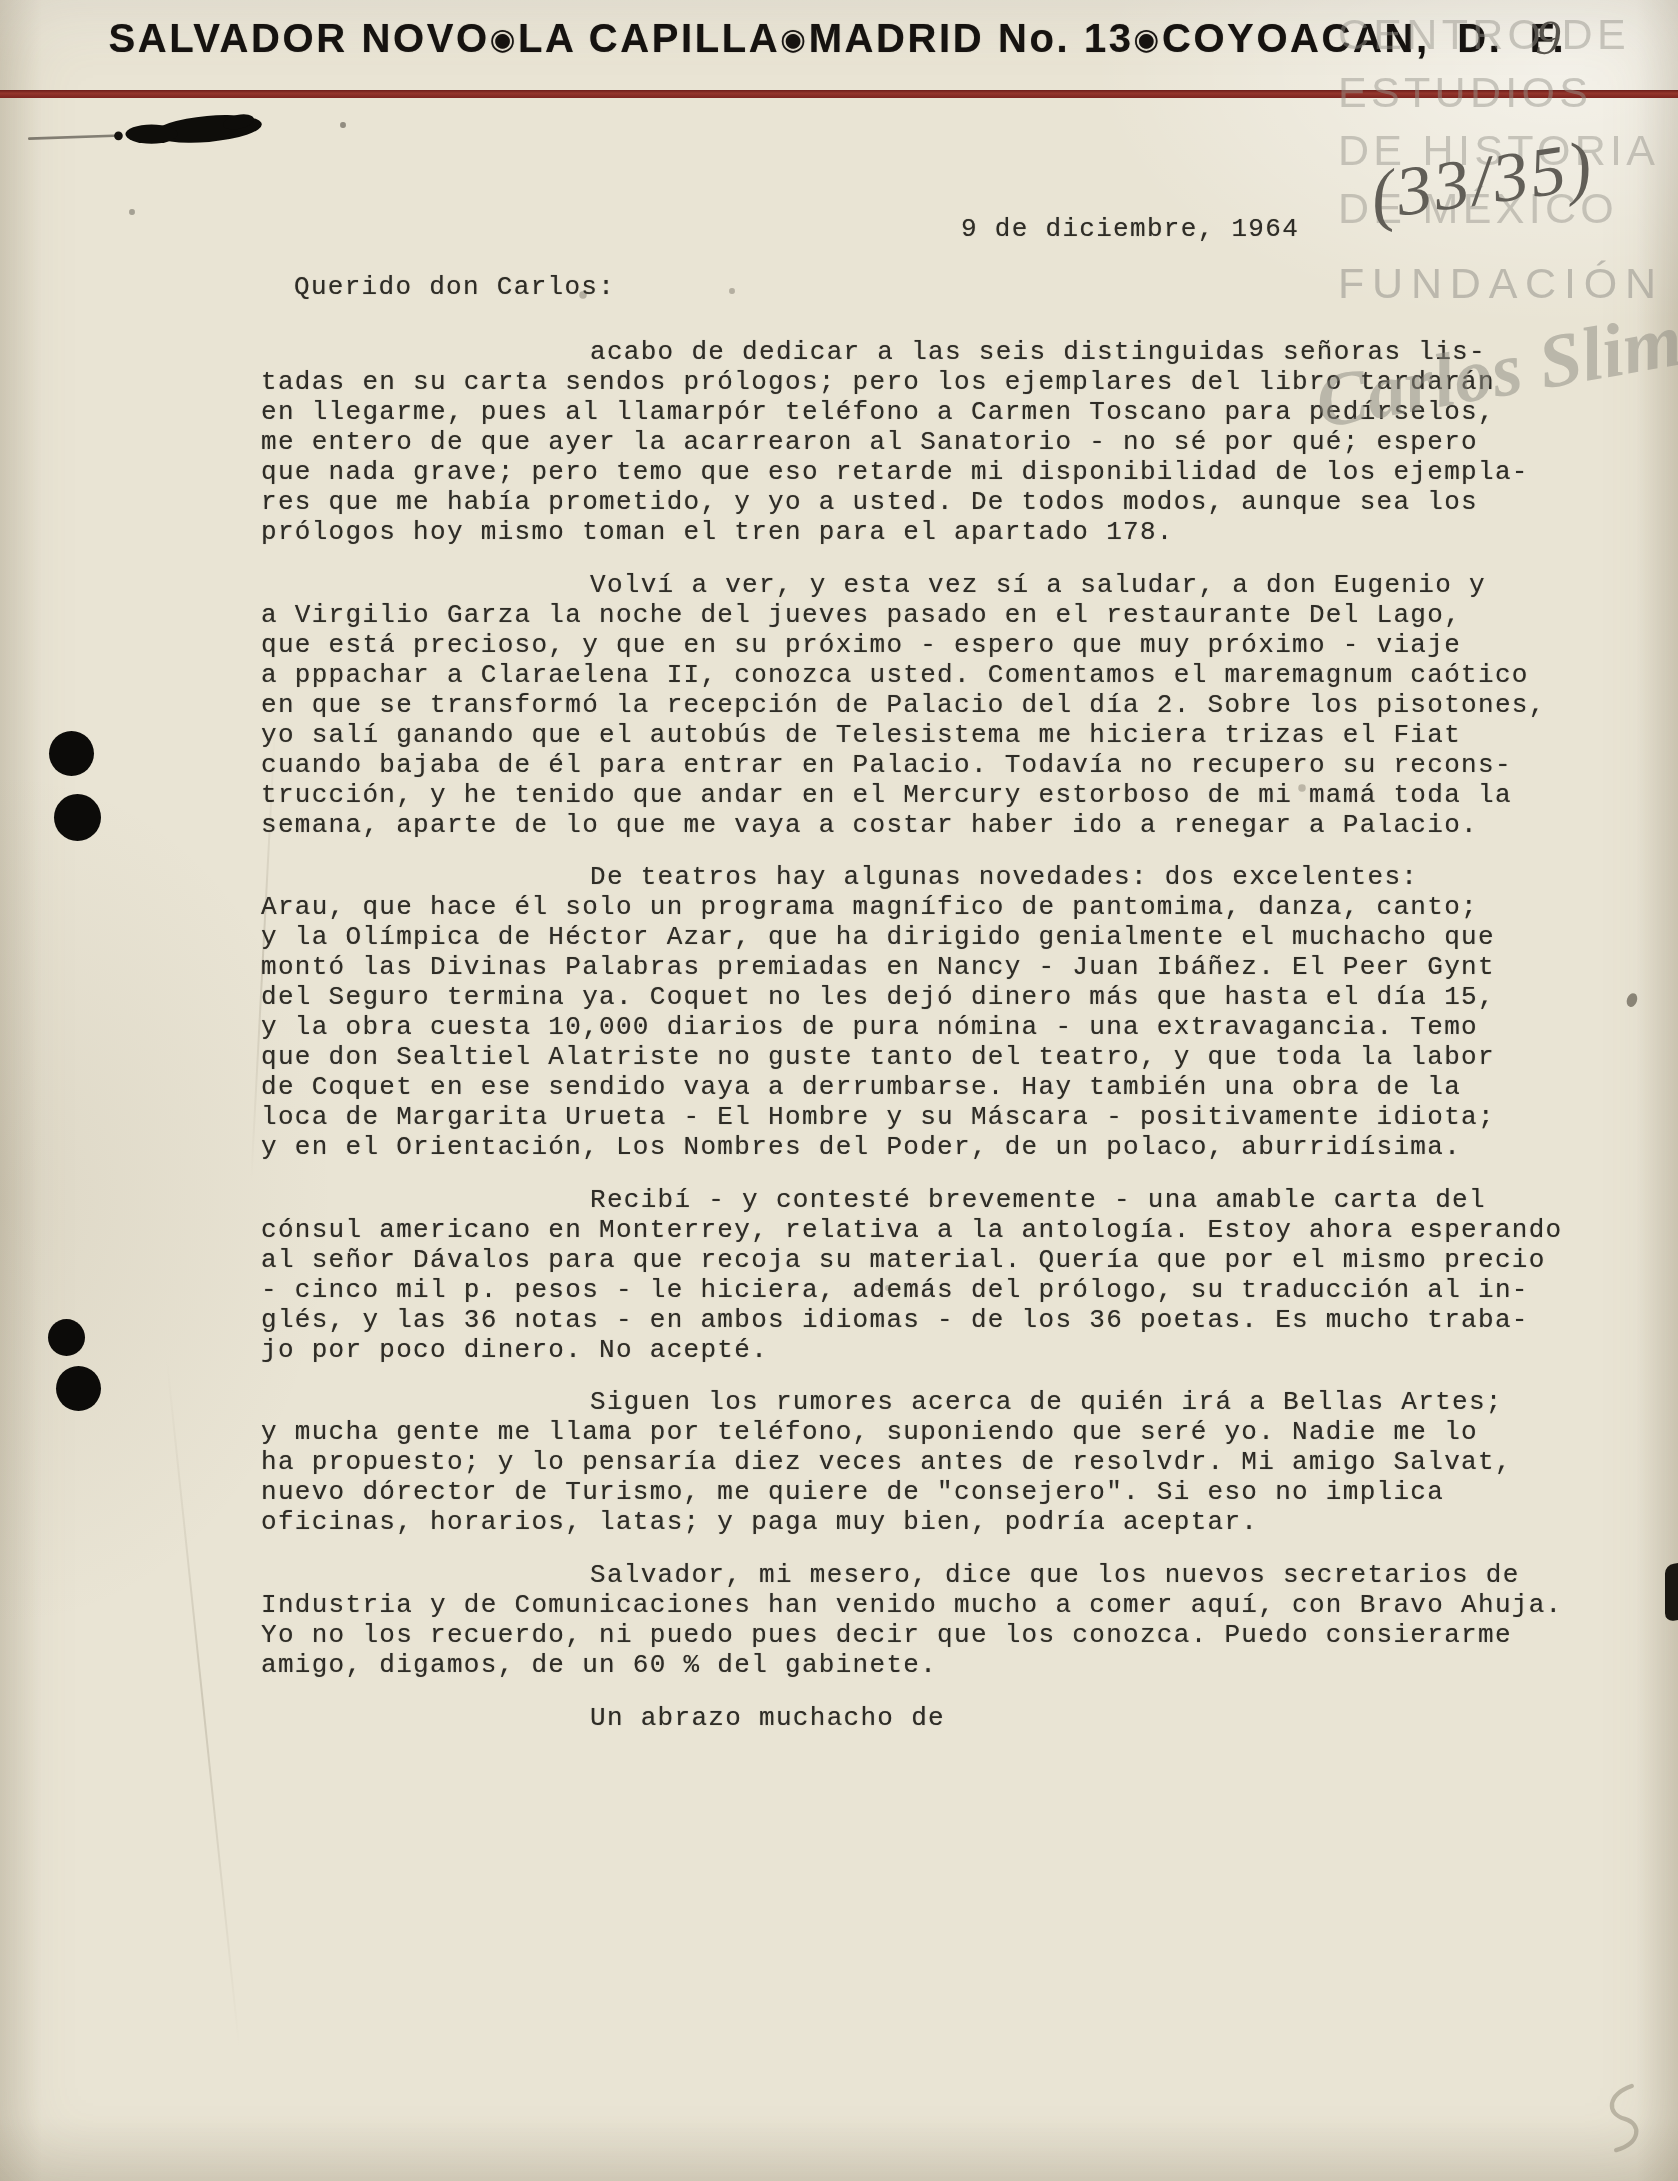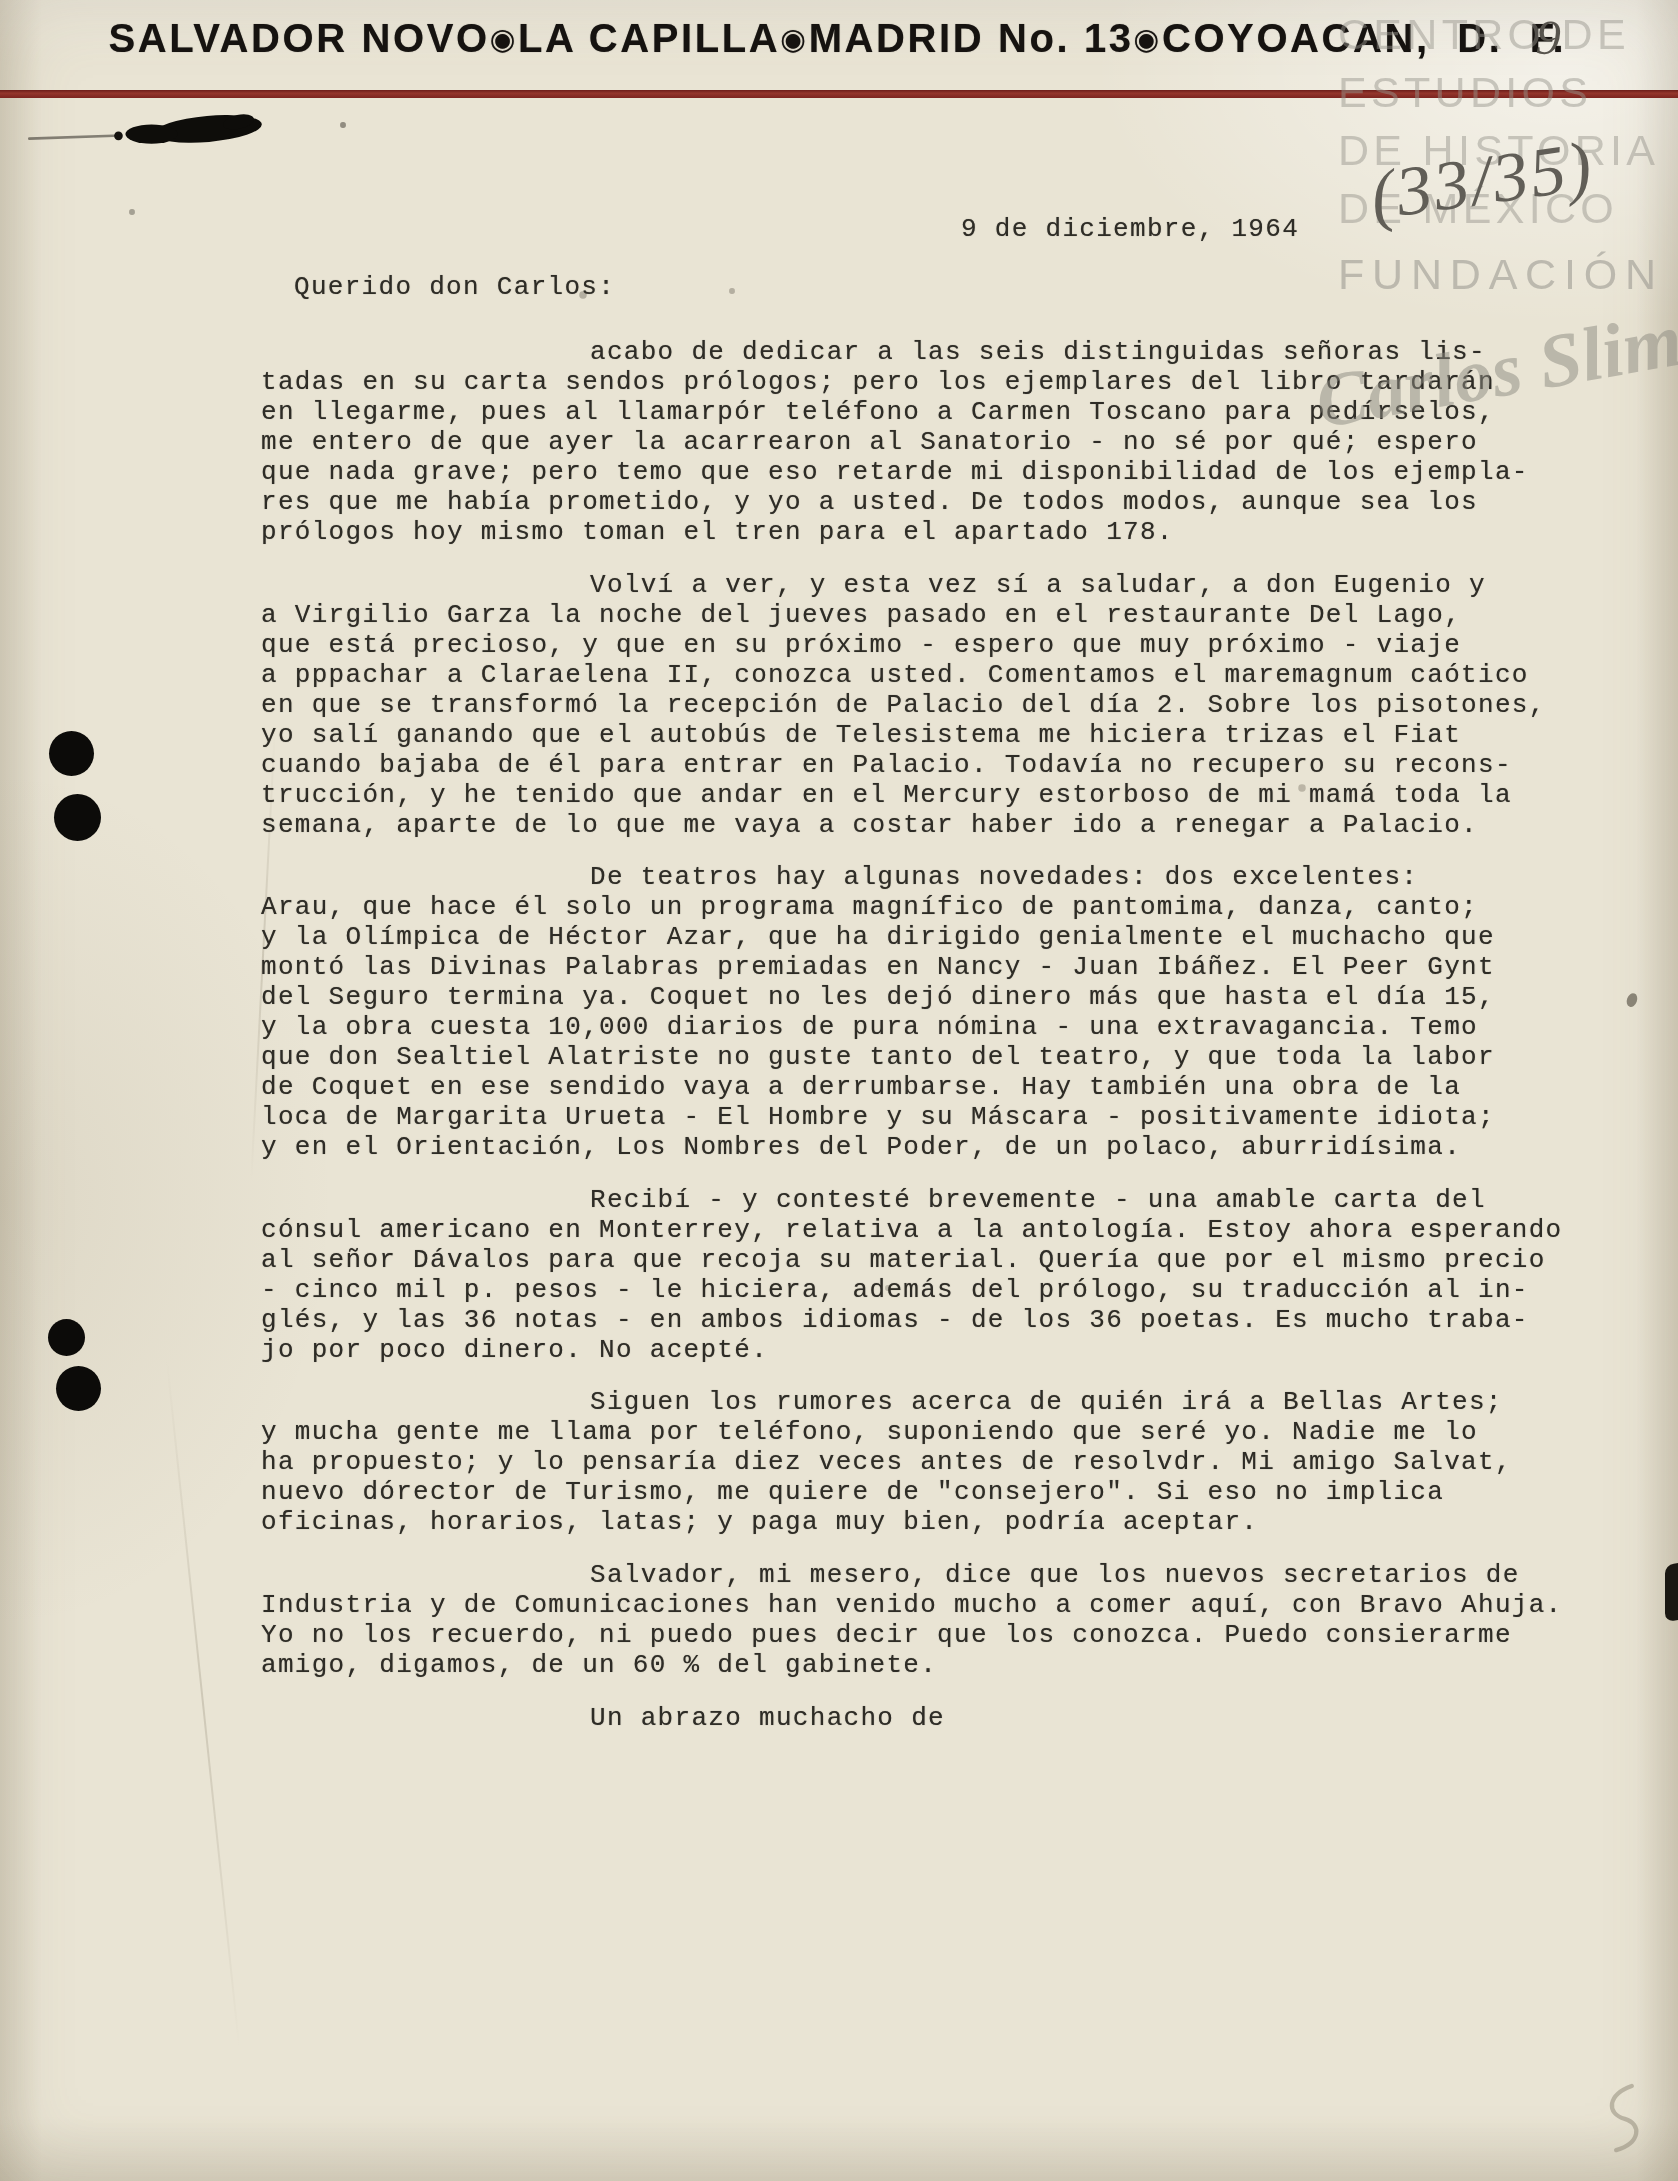--- a/index.html
+++ b/index.html
@@ -25,21 +25,21 @@
   .lh-item{white-space:pre;}
   .lh-item.bullet{font-size:29.5px;transform:translateY(-3.5px);}
   .red-rule{position:absolute;left:0;right:0;top:90px;height:7.8px;z-index:0;
     background:linear-gradient(0deg,#7c241f 0%,#94362c 60%,#6d1e1a 100%);}
   
   .watermark{position:absolute;left:1338px;top:5.2px;width:339px;z-index:2;}
   .wm-line{
     font-weight:400;font-size:43px;line-height:58px;letter-spacing:4.3px;
     color:rgba(150,148,140,.48);white-space:pre;
   }
-  .wm-line:last-child{margin-top:8px;letter-spacing:7.8px;color:rgba(150,148,140,.55);}
+  .wm-line:last-child{margin-top:17px;letter-spacing:7.8px;color:rgba(150,148,140,.55);}
   .wm-signature{
     position:absolute;left:-24px;top:322px;z-index:2;
     font-family:"Liberation Serif","DejaVu Serif",serif;font-style:italic;font-weight:700;
     font-size:76px;color:rgba(140,138,128,.50);transform:rotate(-10deg);white-space:pre;
   }
   
   .pencil{position:absolute;z-index:3;font-family:"Liberation Serif","DejaVu Serif",serif;
     font-style:italic;color:#57544d;}
   .page-num{left:1536px;top:8.7px;font-size:49px;transform:rotate(3deg);}
   .folio{left:1370px;top:141px;font-size:70px;letter-spacing:2.6px;color:#615e57;transform:rotate(-8deg);}

